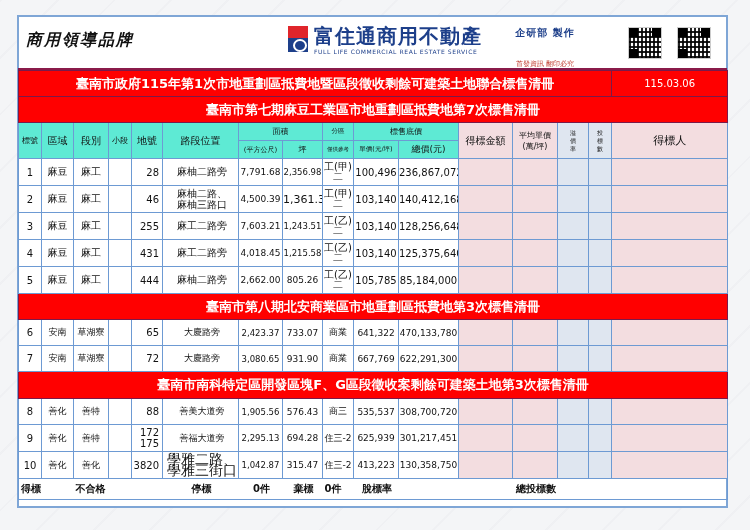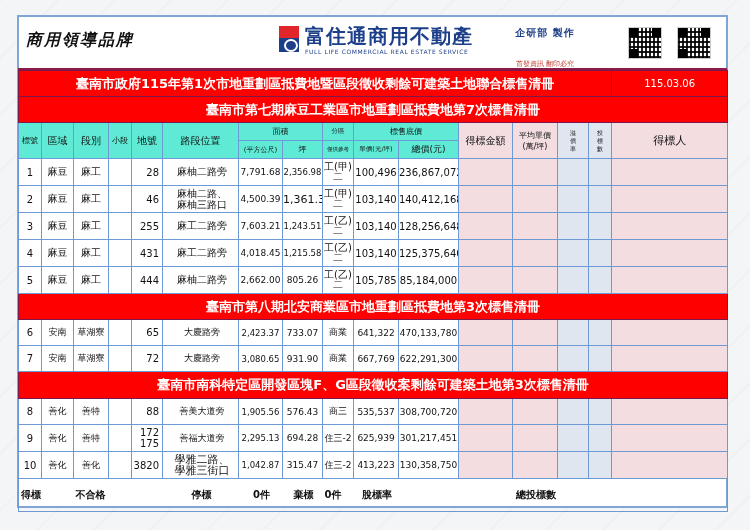--- a/index.html
+++ b/index.html
@@ -20,21 +20,21 @@
     background: #ffffff;
     border: 2px solid #7fa6d6;
   }
   
   .brand {
     position: absolute; left: 26px; top: 30px; width: 170px; font-style: italic;
   }
   .brand-title { font-size: 16px; font-weight: bold; letter-spacing: 2px; color: #111; line-height: 20px; }
   .brand-sub { font-size: 9px; color: #111; margin-top: 2px; letter-spacing: 0.5px; }
   .logo {
-    position: absolute; left: 279px; top: 26px; width: 215px; height: 30px; text-align: center;
+    position: absolute; left: 288px; top: 26px; width: 215px; height: 30px; text-align: center;
   }
   .logo-mark {
     position: absolute; left: 0; top: 0; width: 20px; height: 26px;
     background: linear-gradient(#e0252b 0 45%, #1d3f8a 45% 100%);
   }
   .logo-mark::after {
     content: ""; position: absolute; left: 5px; top: 13px; width: 10px; height: 9px;
     border: 2px solid #fff; border-radius: 50%;
   }
   .logo-text {
@@ -342,34 +342,34 @@
     <td class="blue"></td>
     <td class="blue"></td>
     <td class="pink"></td>
   </tr>
   <tr style="height:27px">
     <td>10</td>
     <td style="font-size:9px">善化</td>
     <td style="font-size:9px">善化</td>
     <td></td>
     <td class="num">3820</td>
-    <td class="lft wrap" style="font-size:11px"><span>學雅二路、</span><br><span>學雅三街口</span></td>
+    <td class="lft wrap" style="font-size:14px"><span>學雅二路、</span><br><span>學雅三街口</span></td>
     <td style="font-size:8.5px">1,042.87</td>
     <td style="font-size:9px">315.47</td>
     <td style="font-size:9px">住三-2</td>
     <td style="font-size:9px">413,223</td>
     <td style="font-size:9px">130,358,750</td>
     <td class="pink"></td>
     <td class="pink"></td>
     <td class="blue"></td>
     <td class="blue"></td>
     <td class="pink"></td>
   </tr>
 
-  <tr class="footer" style="height:33px">
+  <tr class="footer" style="height:21px">
     <td class="first" colspan="2">得標</td>
     <td colspan="3">不合格</td>
     <td style="text-align:center">停標</td>
     <td style="text-align:center">0件</td>
     <td style="text-align:center">棄標</td>
     <td>0件</td>
     <td style="text-align:center">脫標率</td>
     <td></td>
     <td colspan="4" style="text-align:center">總投標數</td>
     <td class="last"></td>

